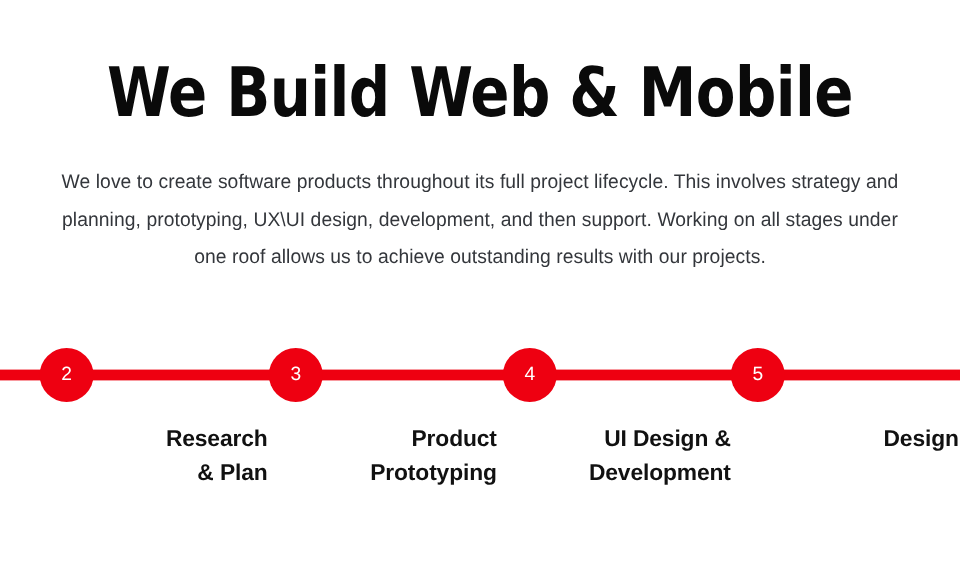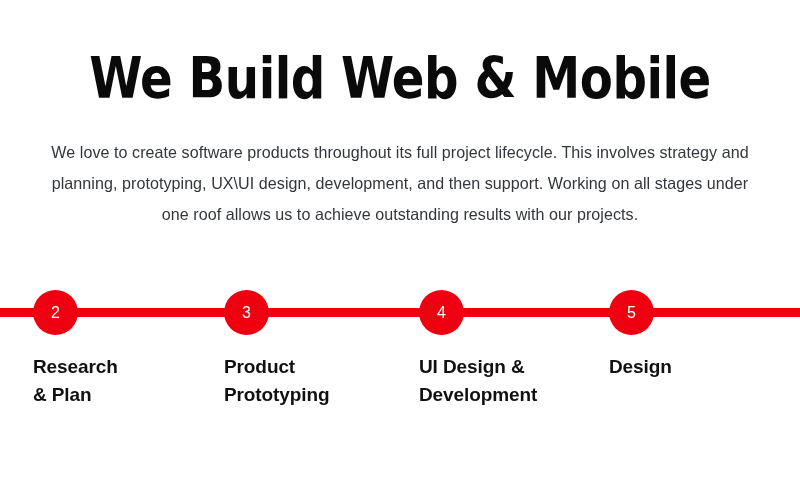--- a/index.html
+++ b/index.html
@@ -118,21 +118,21 @@
   .node-label {
     position: absolute;
     top: 63px;
     left: 0;
     width: 190px;
     font-family: "Liberation Sans", sans-serif;
     font-size: 19px;
     line-height: 28px;
     font-weight: 700;
     color: #111111;
-    text-align: left;
+    text-align: right;
     white-space: pre-line;
     letter-spacing: -0.1px;
   }
 
   
   .node-1 { left: 33px; }
   .node-2 { left: 224px; }
   .node-3 { left: 419px; }
   .node-4 { left: 609px; }
 </style>

